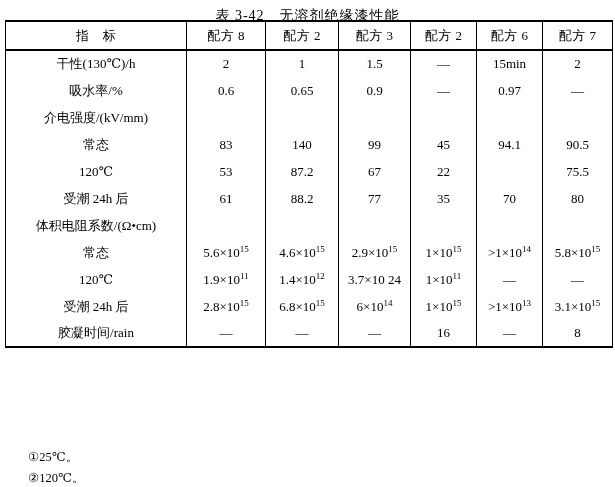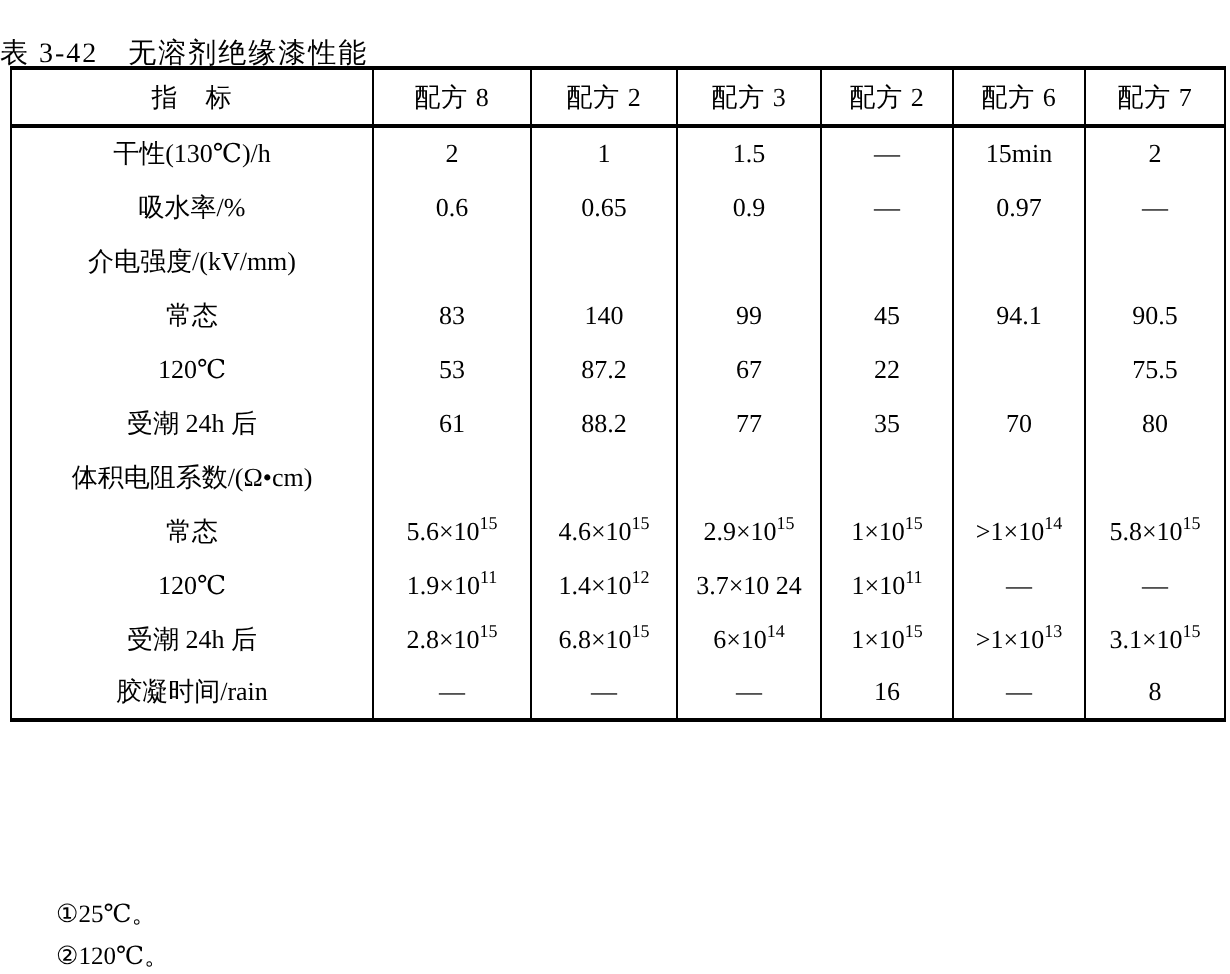--- a/index.html
+++ b/index.html
@@ -5,28 +5,28 @@
   * { box-sizing: border-box; }
   html, body {
     margin: 0; padding: 0;
     width: 615px; height: 487px;
     background: #ffffff;
     color: #000000;
     font-family: "Liberation Serif", "DejaVu Serif", serif;
     position: relative;
   }
   .page-title {
-    text-align: left;
+    text-align: center;
     font-size: 14px;
-    padding-top: 18px;
+    padding-top: 7px;
     letter-spacing: 1px;
   }
   table.props {
     position: absolute;
-    left: 5px; top: 33px;
+    left: 5px; top: 20px;
     width: 607px;
     border-collapse: collapse;
     table-layout: fixed;
     border-left: 1px solid #000;
     border-right: 1px solid #000;
     border-top: 2px solid #000;
     border-bottom: 2px solid #000;
   }
   table.props th, table.props td {
     border-left: 1px solid #000;

